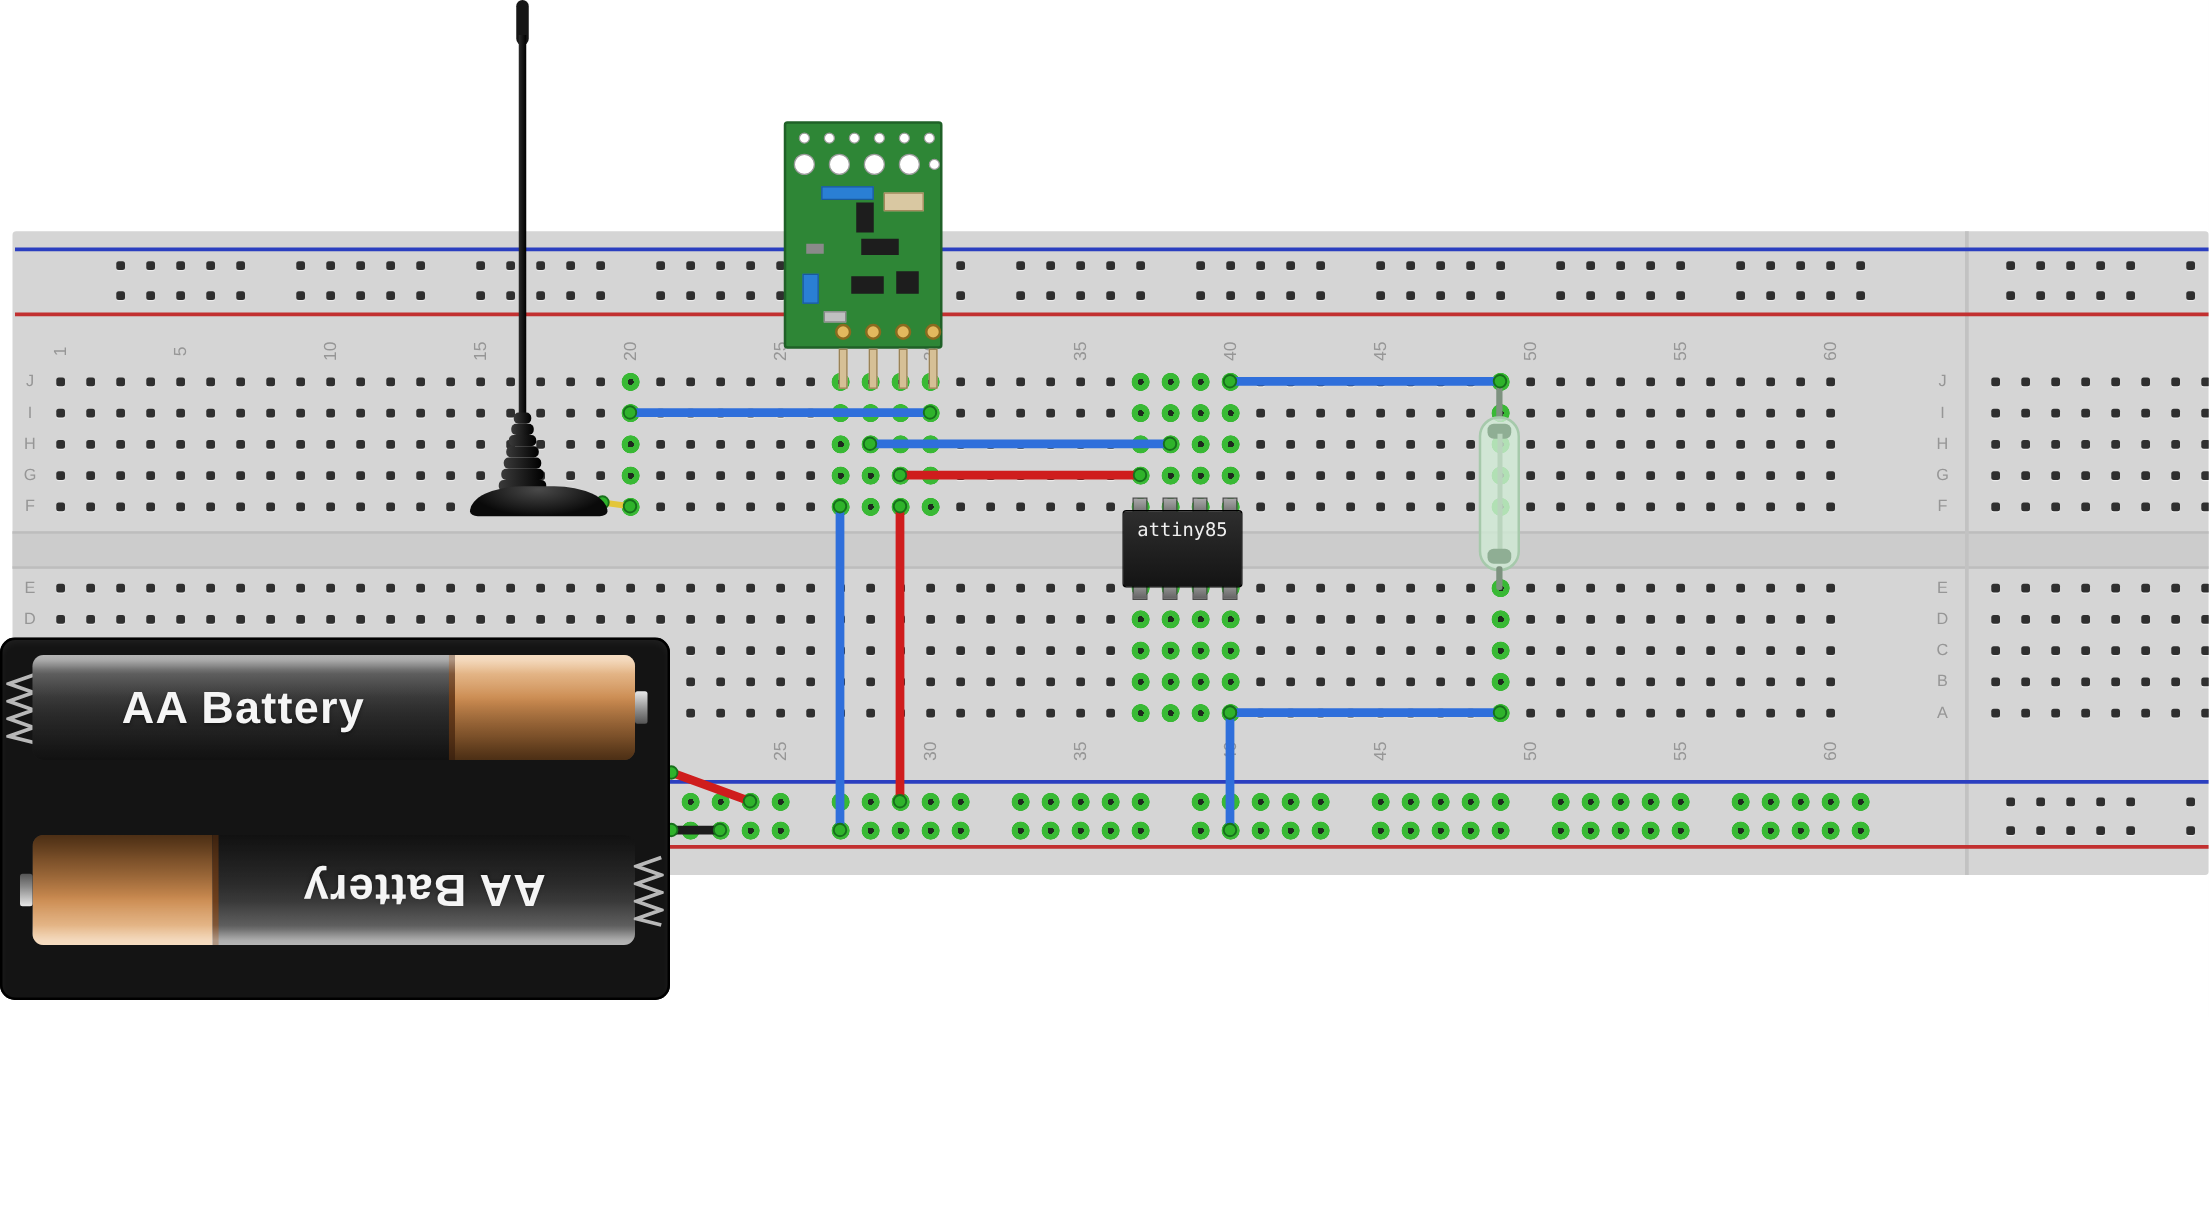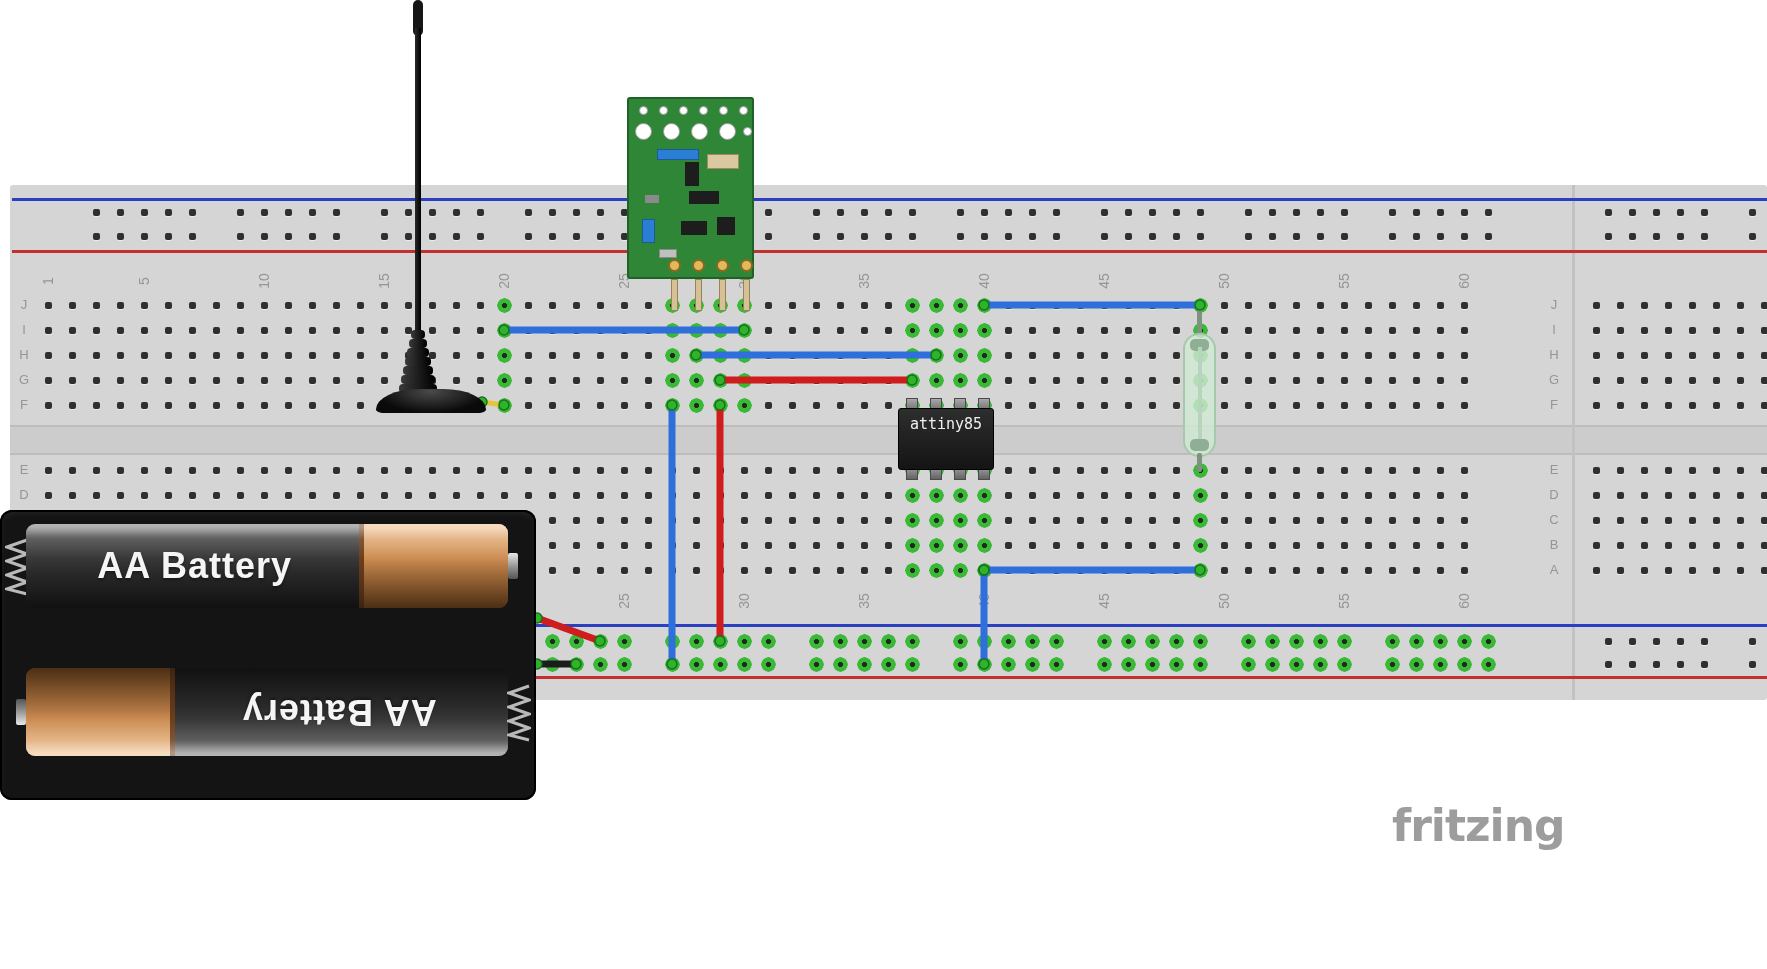--- a/index.html
+++ b/index.html
@@ -1366,15 +1366,14 @@
       <div class="bat-copper"></div>
       <div class="bat-shade"></div>
       <div class="bat-tip"></div>
       <div class="bat-label">AA Battery</div>
     </div>
     <svg class="spring" id="spring-right" width="24" height="58">
       <polyline points="22,2 2,9 22,16 2,23 22,30 2,37 22,44 2,51 22,56" fill="none" stroke="#b9b9b9" stroke-width="3"></polyline>
     </svg>
   </div>
 
-  <div id="fritzing-logo">fritzing</div>
 
 </div>
 
 </body></html>

